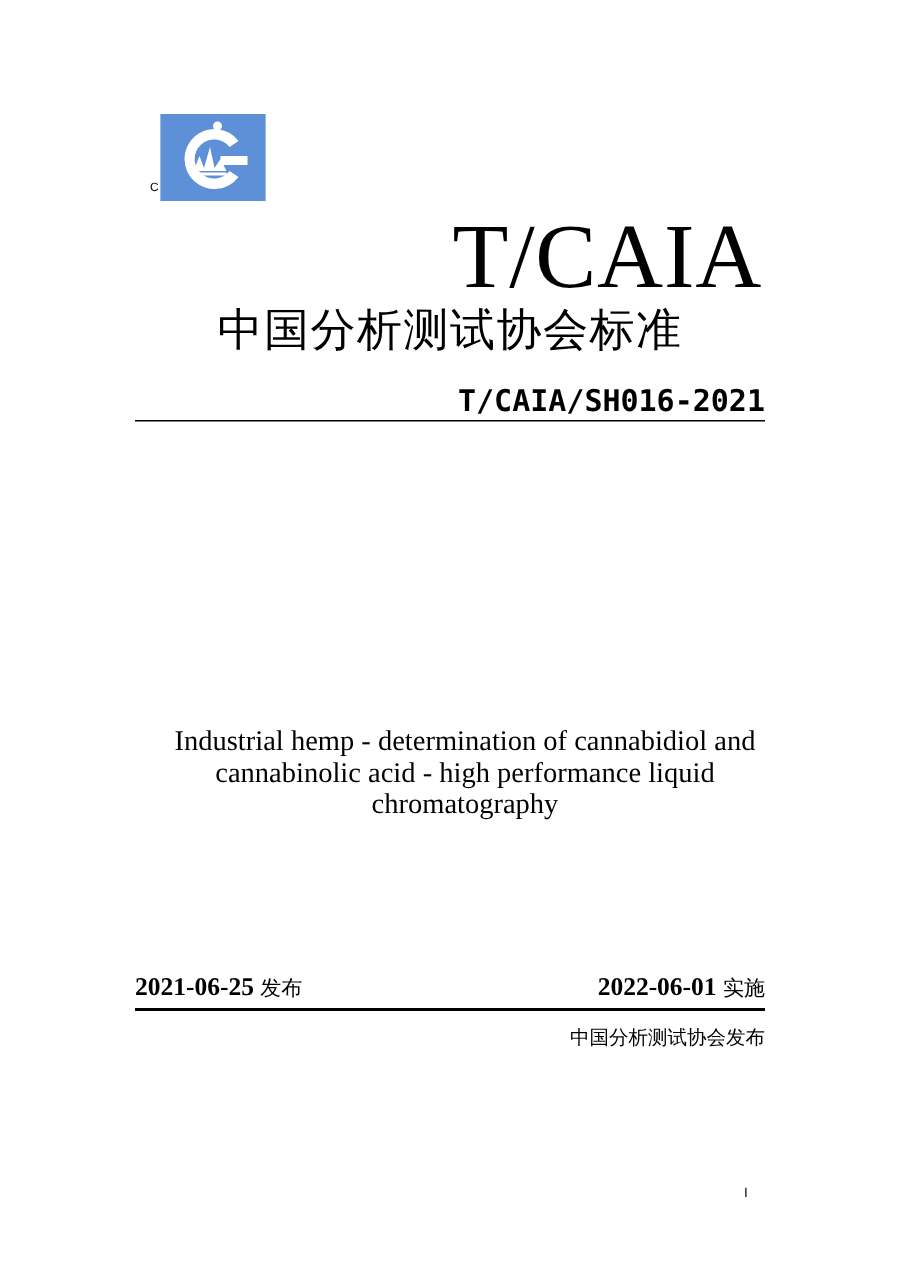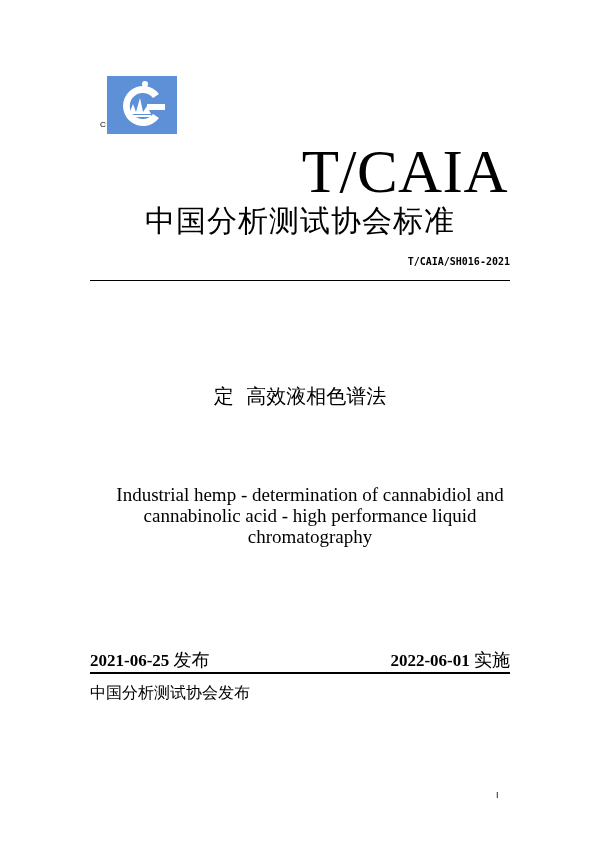--- a/index.html
+++ b/index.html
@@ -2,29 +2,29 @@
 <html><head>
 <meta charset="utf-8">
 <style>
   html, body { margin: 0; padding: 0; background: #ffffff; }
   body { width: 600px; height: 850px; position: relative; overflow: hidden; font-family: "Liberation Serif", serif; color: #000; }
   .abs { position: absolute; }
   .logo-box { left: 107px; top: 76px; width: 70px; height: 58px; background: #5e90d8; }
   .logo-c { left: 100px; top: 120px; font-size: 8px; font-family: "Liberation Sans", sans-serif; }
   .org-code { right: 92px; top: 141px; font-size: 61px; font-family: "Liberation Serif", serif; letter-spacing: 0.5px; line-height: 1; }
   .org-name { left: 145px; top: 206px; font-size: 30px; font-family: "DejaVu Sans", sans-serif; letter-spacing: 1px; line-height: 1; }
-  .std-no { right: 90px; top: 257px; font-size: 10px; font-family: "DejaVu Sans Mono", monospace; font-weight: bold; line-height: 1; }
+  .std-no { right: 90px; top: 257px; font-size: 20px; font-family: "DejaVu Sans Mono", monospace; font-weight: bold; line-height: 1; }
   .rule-top { left: 90px; top: 280px; width: 420px; height: 1px; background: #000; }
   .title-cn { left: 90px; width: 420px; top: 380px; text-align: center; font-size: 20px; font-family: "DejaVu Sans", sans-serif; line-height: 32px; }
   .title-en { left: 110px; width: 400px; top: 484px; text-align: center; font-size: 19px; font-family: "Liberation Serif", serif; line-height: 21px; }
   .date-left { left: 90px; top: 648px; font-size: 17px; font-weight: bold; font-family: "Liberation Serif", serif; }
   .date-right { right: 90px; top: 648px; font-size: 17px; font-weight: bold; font-family: "Liberation Serif", serif; }
-  .date-left .cn, .date-right .cn { font-weight: normal; font-family: "DejaVu Serif", serif; font-size: 18px; }
+  .date-left .cn, .date-right .cn { font-weight: normal; font-family: "DejaVu Serif", serif; font-size: 14px; }
   .rule-bottom { left: 90px; top: 672px; width: 420px; height: 2px; background: #000; }
-  .publisher { left: 90px; width: 420px; top: 683px; text-align: left; font-size: 16px; font-family: Liberation Serif, serif; }
+  .publisher { left: 90px; width: 420px; top: 683px; text-align: right; font-size: 13px; font-family: Liberation Serif, serif; }
   .page-no { left: 496px; top: 790px; font-size: 9px; font-family: "Liberation Sans", sans-serif; }
 </style>
 </head>
 <body>
 
 <div class="abs logo-box">
   <svg width="70" height="58" viewBox="0 0 70 58">
     <rect x="0" y="0" width="70" height="58" fill="#5e90d8"></rect>
     <path d="M52 18 A20 20 0 1 0 52 42 L46 38 A13 13 0 1 1 46 22 Z" fill="#ffffff"></path>
     <rect x="40" y="28" width="18" height="6" fill="#ffffff"></rect>
@@ -34,21 +34,20 @@
   </svg>
 </div>
 <div class="abs logo-c">C</div>
 
 <div class="abs org-code">T/CAIA</div>
 <div class="abs org-name">中国分析测试协会标准</div>
 <div class="abs std-no">T/CAIA/SH016-2021</div>
 <div class="abs rule-top"></div>
 
 <div class="abs title-cn">
-  <div style="white-space:pre;">定  高效液相色谱法</div>
 </div>
 
 <div class="abs title-en">Industrial hemp - determination of cannabidiol and cannabinolic acid - high performance liquid chromatography</div>
 
 <div class="abs date-left">
   <span>2021-06-25</span>
   <span class="cn">发布</span>
 </div>
 <div class="abs date-right">
   <span>2022-06-01</span>

